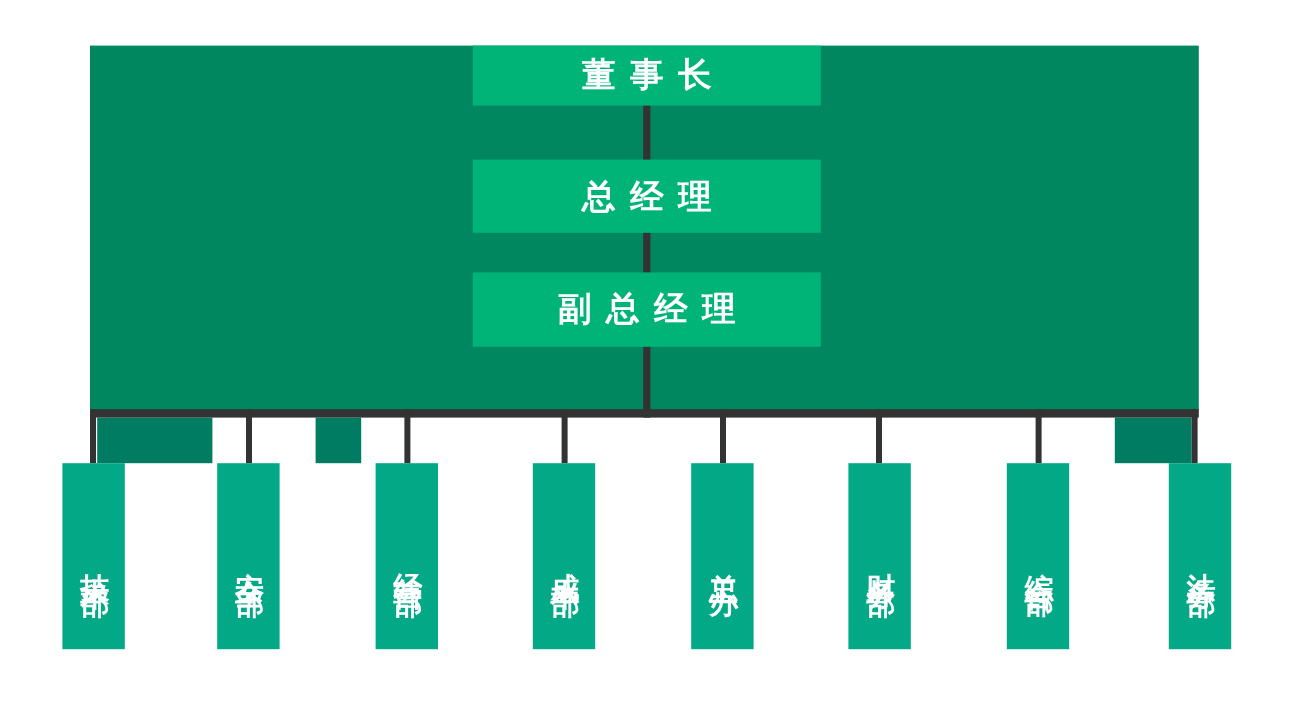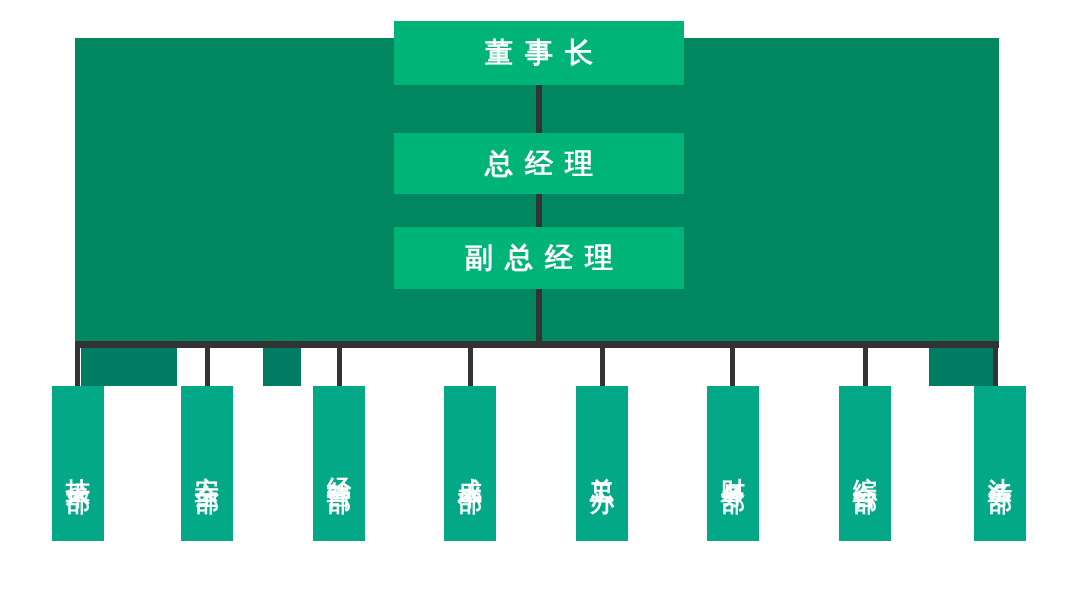--- a/index.html
+++ b/index.html
@@ -79,21 +79,21 @@
 
   <div class="drop" style="left:75px"></div>
   <div class="drop" style="left:205px"></div>
   <div class="drop" style="left:337px"></div>
   <div class="drop" style="left:468px"></div>
   <div class="drop" style="left:600px"></div>
   <div class="drop" style="left:730px"></div>
   <div class="drop" style="left:863px"></div>
   <div class="drop" style="left:993px"></div>
 
-  <div class="tbox" style="top:21px;height:64px">
+  <div class="tbox" style="top:38px;height:50px">
     <span>董事长</span>
   </div>
   <div class="tbox" style="top:133px;height:61px">
     <span>总经理</span>
   </div>
   <div class="tbox" style="top:227px;height:62px">
     <span>副总经理</span>
   </div>
 
   <div class="dbox" style="left:52px">

